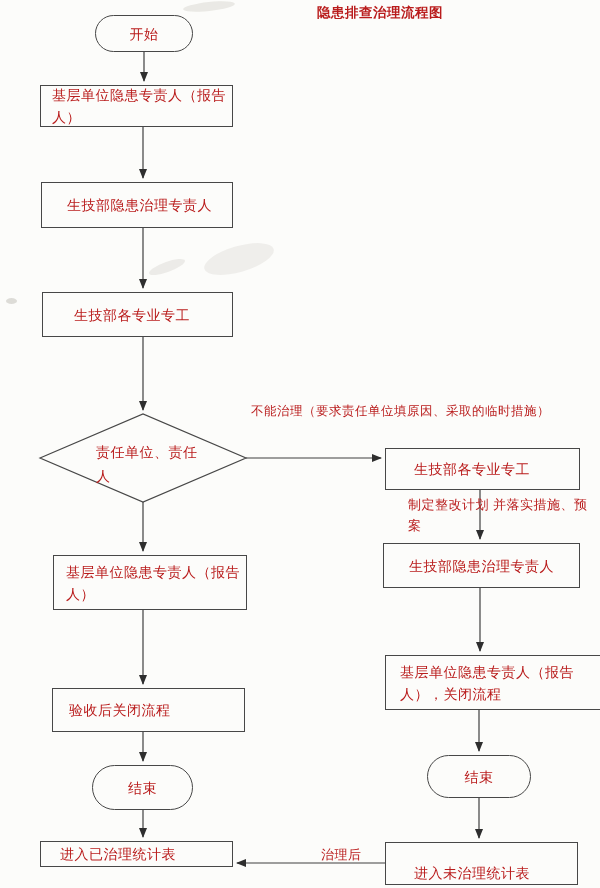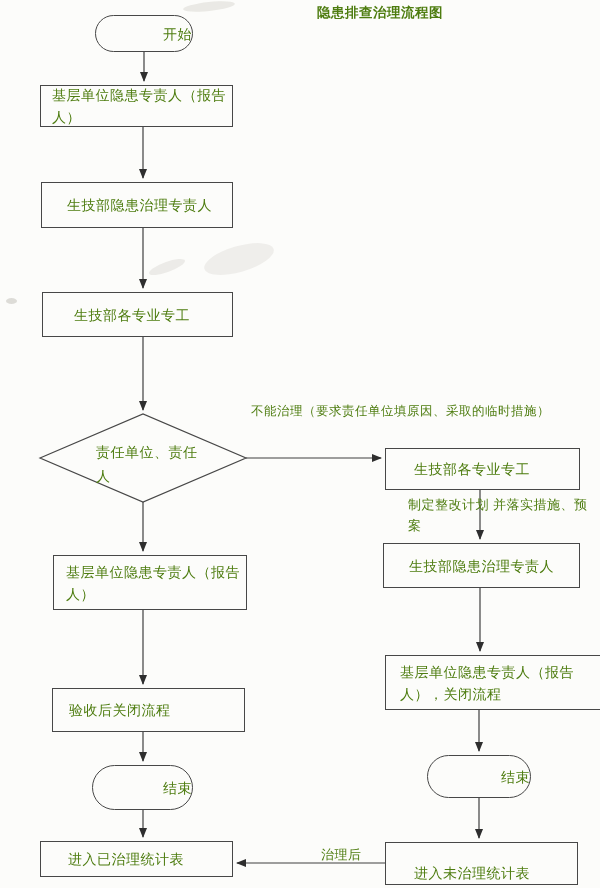--- a/index.html
+++ b/index.html
@@ -4,21 +4,21 @@
 <style>
   html,body{margin:0;padding:0;}
   body{
     font-family:"Liberation Sans","DejaVu Sans",sans-serif;
     background:#ffffff;
   }
   .canvas{
     position:relative;
     width:600px;height:888px;
     background:#fcfcfa;
-    color:#4d7c0f;
+    color:#b91c1c;
     overflow:hidden;
   }
   .title{
     position:absolute;
     left:317px;top:4px;
     font-size:13.5px;
     font-weight:bold;
     letter-spacing:0.5px;
     white-space:nowrap;
   }
@@ -31,21 +31,21 @@
     border:1px solid #474747;
     display:flex;
     align-items:center;
     font-size:14px;
     letter-spacing:0.5px;
     line-height:22px;
     word-break:break-all;
   }
   .oval{
     border-radius:40px;
-    justify-content:flex-end;
+    justify-content:center;
     text-align:center;
   }
   .lbl{
     position:absolute;
     font-size:13px;
     letter-spacing:0.5px;
     line-height:21px;
     word-break:break-all;
     white-space:nowrap;
   }
@@ -140,21 +140,21 @@
   </div>
 
   <div class="node oval" style="left:92px;top:765px;width:101px;height:45px;">
     <span>结束</span>
   </div>
 
   <div class="node oval" style="left:427px;top:755px;width:104px;height:43px;">
     <span>结束</span>
   </div>
 
-  <div class="node" style="left:40px;top:841px;width:193px;height:36px;padding-left:27px;">
+  <div class="node" style="left:40px;top:841px;width:193px;height:26px;padding-left:19px;">
     <span>进入已治理统计表</span>
   </div>
 
   <div class="node" style="left:385px;top:842px;width:193px;height:43px;padding-left:28px;align-items:flex-end;">
     <span>进入未治理统计表</span>
   </div>
 
 
   <div class="lbl" style="left:251px;top:401px;font-size:12.5px;">不能治理（要求责任单位填原因、采取的临时措施）</div>
 

